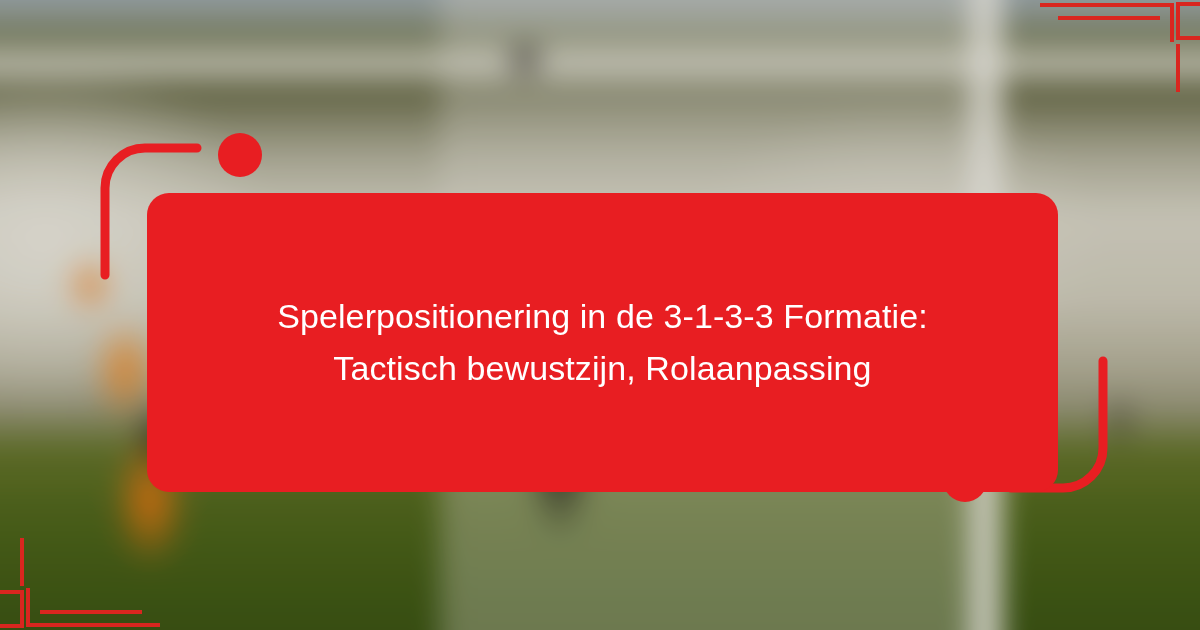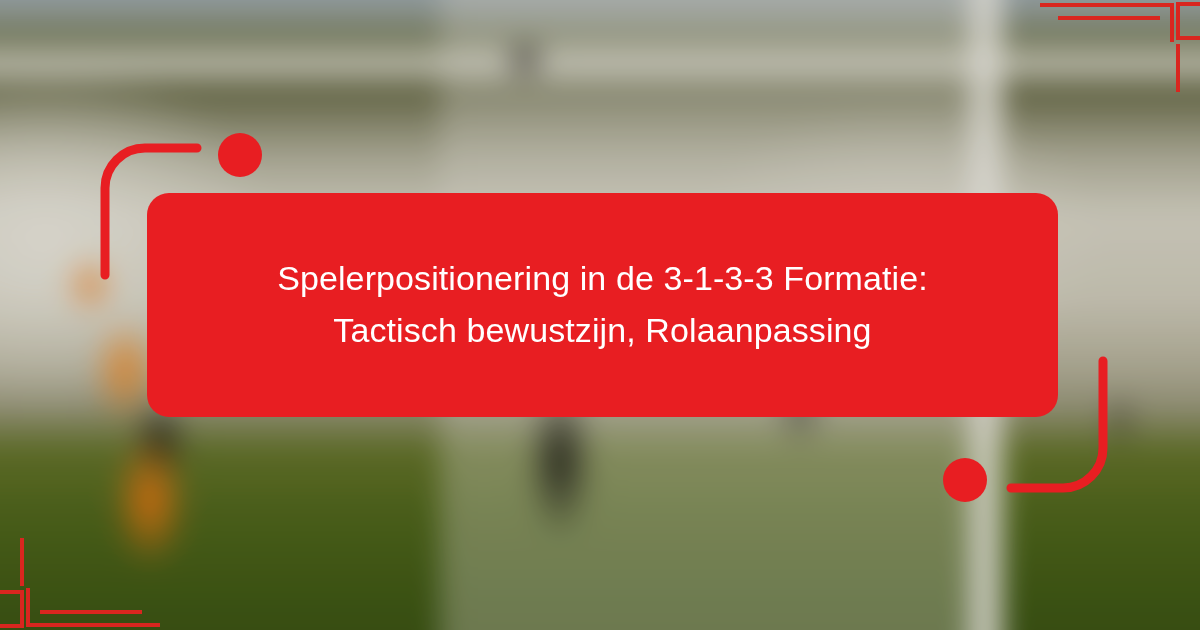--- a/index.html
+++ b/index.html
@@ -82,21 +82,21 @@
   }
   #arc-topleft   { left:96px;  top:136px; }
   #dot-topleft   { left:218px; top:133px; }
   #arc-bottomright { left:1000px; top:352px; }
   #dot-bottomright { left:943px;  top:458px; }
 
   
   #title-card {
     position:absolute; z-index:4;
     left:147px; top:193px;
-    width:911px; height:224px;
+    width:911px; height:299px;
     background:var(--brand);
     border-radius:22px;
     display:flex; align-items:center; justify-content:center;
     padding:0 58px;
   }
   #title-text {
     color:#ffffff;
     font-size:34px;
     line-height:1.52;
     font-weight:400;

